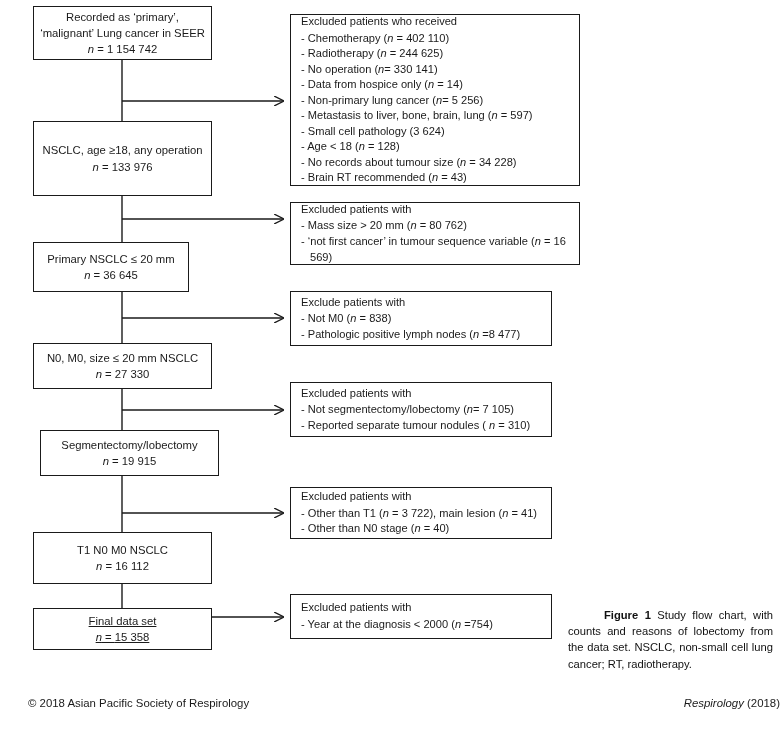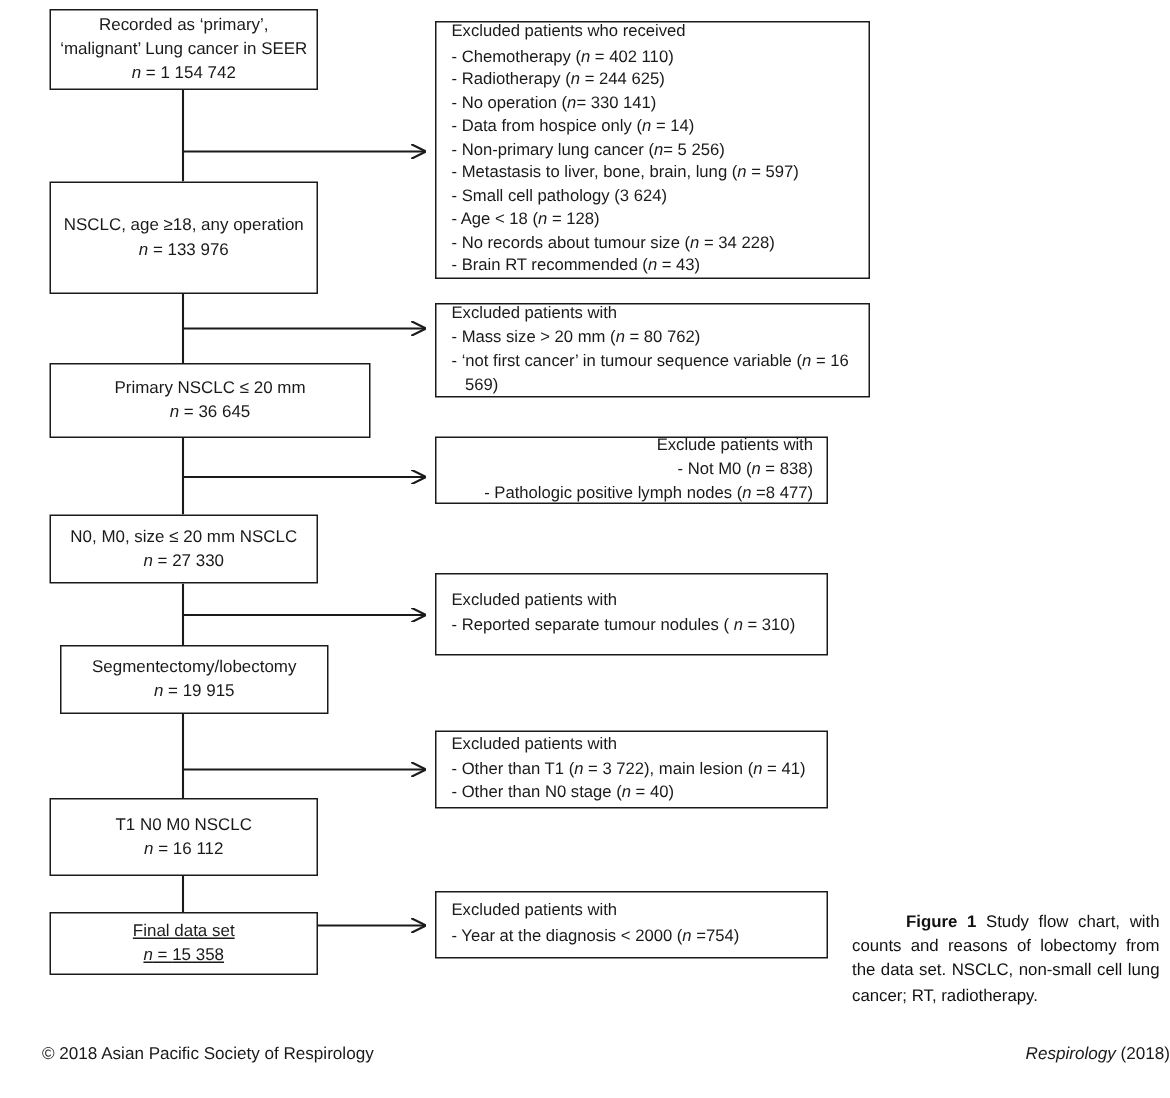--- a/index.html
+++ b/index.html
@@ -142,21 +142,21 @@
   </div>
 
   <div class="node flow-box" style="left:33px; top:121px; width:179px; height:75px;">
     <span class="ln">NSCLC, age ≥18, any operation</span>
     <span class="ln">
       <i class="ital">n</i>
       = <span>133 976</span>
     </span>
   </div>
 
-  <div class="node flow-box" style="left:33px; top:242px; width:214px; height:50px;">
+  <div class="node flow-box" style="left:33px; top:242px; width:156px; height:50px;">
     <span class="ln">Primary NSCLC ≤ 20 mm</span>
     <span class="ln">
       <i class="ital">n</i>
       = <span>36 645</span>
     </span>
   </div>
 
   <div class="node flow-box" style="left:33px; top:343px; width:179px; height:46px;">
     <span class="ln">N0, M0, size ≤ 20 mm NSCLC</span>
     <span class="ln">
@@ -202,28 +202,29 @@
     <span class="item">- No records about tumour size (<i class="ital">n</i> = 34 228)</span>
     <span class="item">- Brain RT recommended (<i class="ital">n</i> = 43)</span>
   </div>
 
   <div class="node excl-box" style="left:290px; top:202px; width:290px; height:63px;">
     <span class="head">Excluded patients with</span>
     <span class="item">-  Mass size &gt; 20 mm (<i class="ital">n</i> = 80 762)</span>
     <span class="item">-  ‘not first cancer’ in tumour sequence variable (<i class="ital">n</i> = 16 569)</span>
   </div>
 
-  <div class="node excl-box" style="left:290px; top:291px; width:262px; height:45px;align-items:flex-end;">
+  <div class="node excl-box" style="left:290px; top:291px; width:262px; height:55px;">
     <span class="head">Exclude patients with</span>
     <span class="item">- Not M0 (<i class="ital">n</i> = 838)</span>
     <span class="item">- Pathologic positive lymph nodes (<i class="ital">n</i> =8 477)</span>
   </div>
 
   <div class="node excl-box" style="left:290px; top:382px; width:262px; height:55px;">
     <span class="head">Excluded patients with</span>
+    <span class="item">-  Not segmentectomy/lobectomy (<i class="ital">n</i>= 7 105)</span>
     <span class="item">-  Reported separate tumour nodules ( <i class="ital">n</i>  = 310)</span>
   </div>
 
   <div class="node excl-box" style="left:290px; top:487px; width:262px; height:52px;">
     <span class="head">Excluded patients with</span>
     <span class="item">- Other than T1 (<i class="ital">n</i> = 3 722), main lesion (<i class="ital">n</i> = 41)</span>
     <span class="item">- Other than N0 stage (<i class="ital">n</i> = 40)</span>
   </div>
 
   <div class="node excl-box" style="left:290px; top:594px; width:262px; height:45px;">

